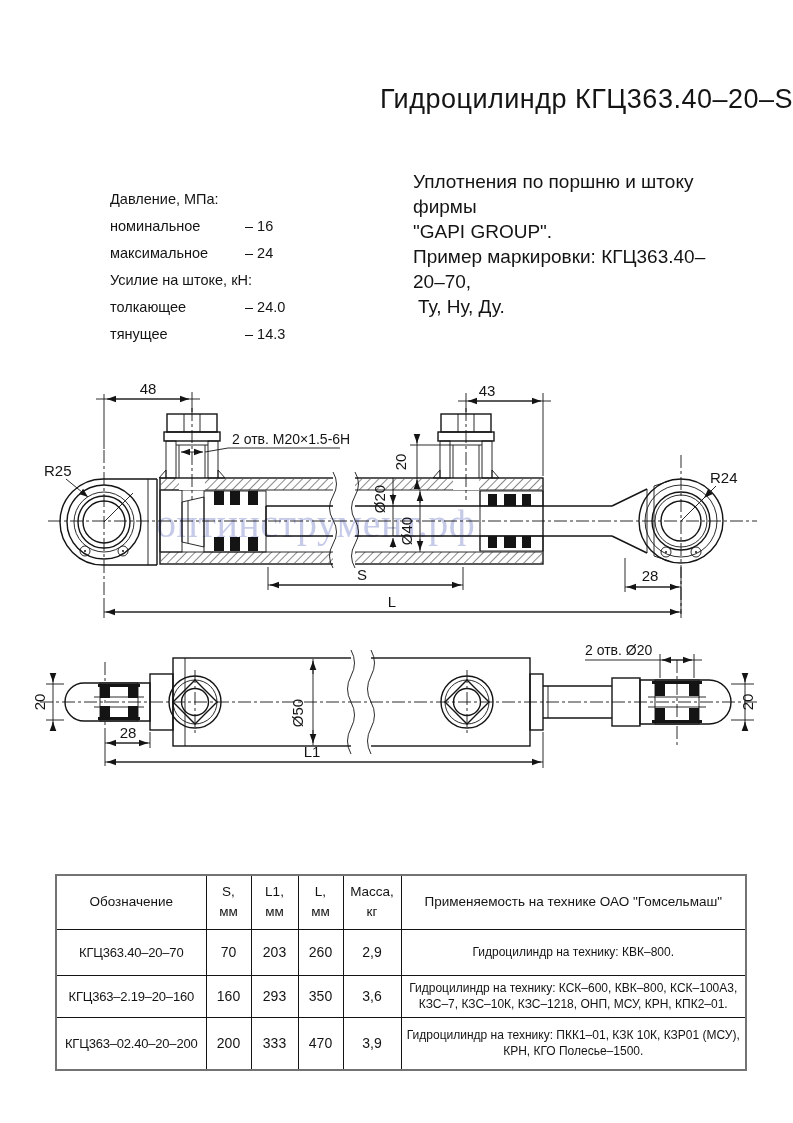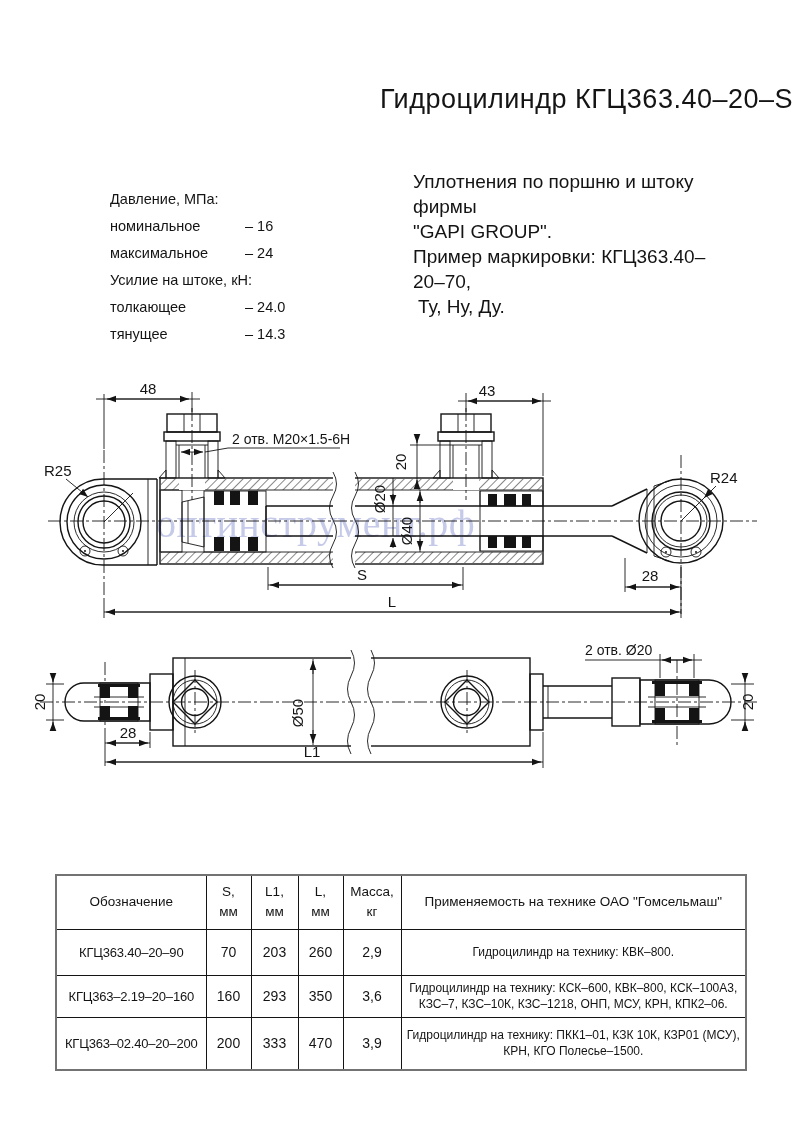--- a/index.html
+++ b/index.html
@@ -352,34 +352,34 @@
     <tbody>
         <tr class="h-row">
       <th><span>Обозначение</span></th>
       <th><span>S,</span><br><span>мм</span></th>
       <th><span>L1,</span><br><span>мм</span></th>
       <th><span>L,</span><br><span>мм</span></th>
       <th><span>Масса,</span><br><span>кг</span></th>
       <th><span>Применяемость на технике ОАО "Гомсельмаш"</span></th>
     </tr>
     <tr class="r1">
-      <td class="cell-des">КГЦ363.40–20–90</td>
+      <td class="cell-des">КГЦ363.40–20–70</td>
       <td class="cell-num">70</td>
       <td class="cell-num">203</td>
       <td class="cell-num">260</td>
       <td class="cell-num">2,9</td>
       <td class="cell-app">Гидроцилиндр на технику: КВК–800.</td>
     </tr>
     <tr class="r2">
       <td class="cell-des">КГЦ363–2.19–20–160</td>
       <td class="cell-num">160</td>
       <td class="cell-num">293</td>
       <td class="cell-num">350</td>
       <td class="cell-num">3,6</td>
-      <td class="cell-app">Гидроцилиндр на технику: КСК–600, КВК–800, КСК–100А3, КЗС–7, КЗС–10К, КЗС–1218, ОНП, МСУ, КРН, КПК2–06.</td>
+      <td class="cell-app">Гидроцилиндр на технику: КСК–600, КВК–800, КСК–100А3, КЗС–7, КЗС–10К, КЗС–1218, ОНП, МСУ, КРН, КПК2–01.</td>
     </tr>
     <tr class="r3">
       <td class="cell-des">КГЦ363–02.40–20–200</td>
       <td class="cell-num">200</td>
       <td class="cell-num">333</td>
       <td class="cell-num">470</td>
       <td class="cell-num">3,9</td>
       <td class="cell-app">Гидроцилиндр на технику: ПКК1–01, КЗК 10К, КЗР01 (МСУ), КРН, КГО Полесье–1500.</td>
     </tr>
   </tbody>

